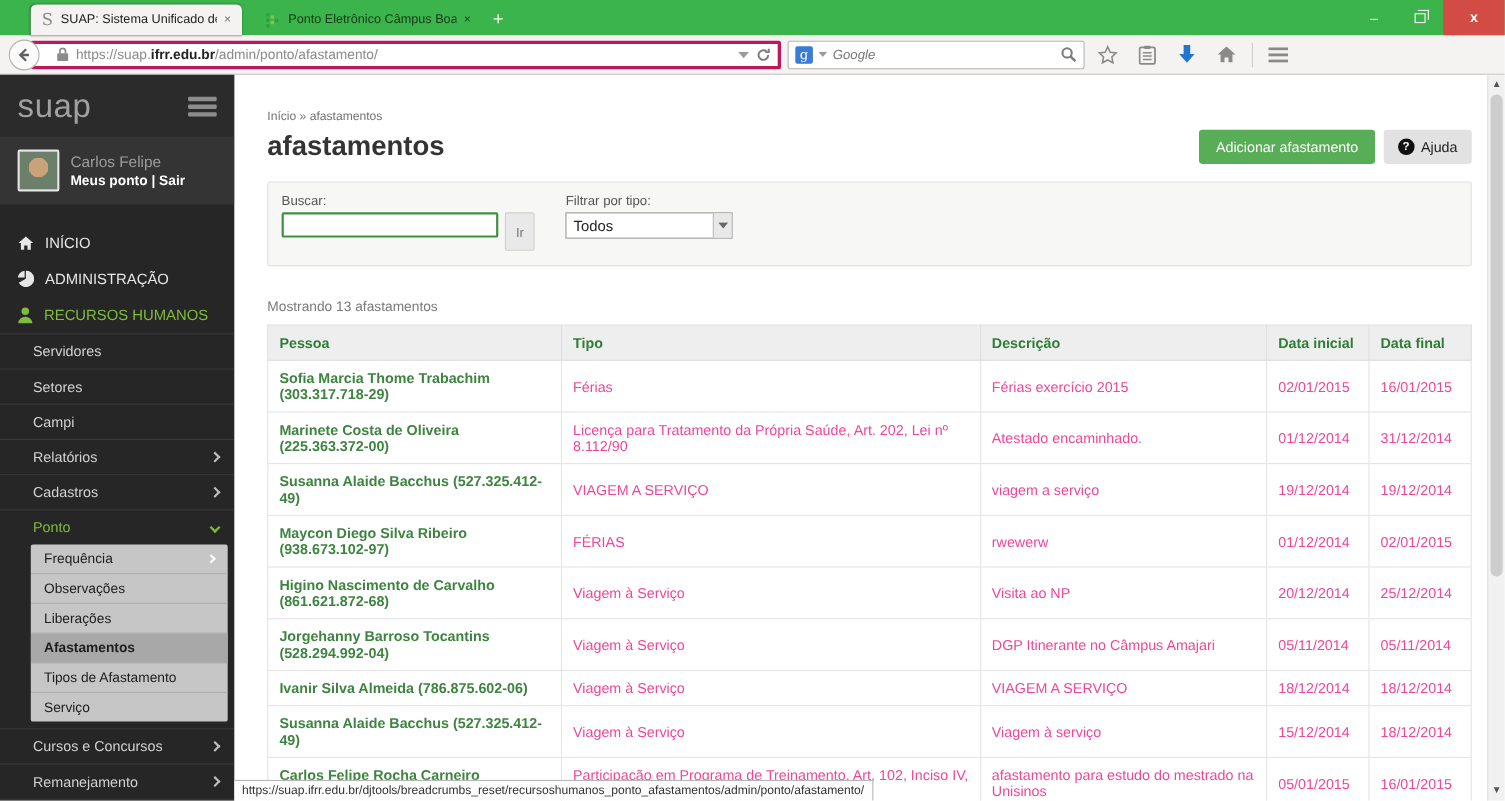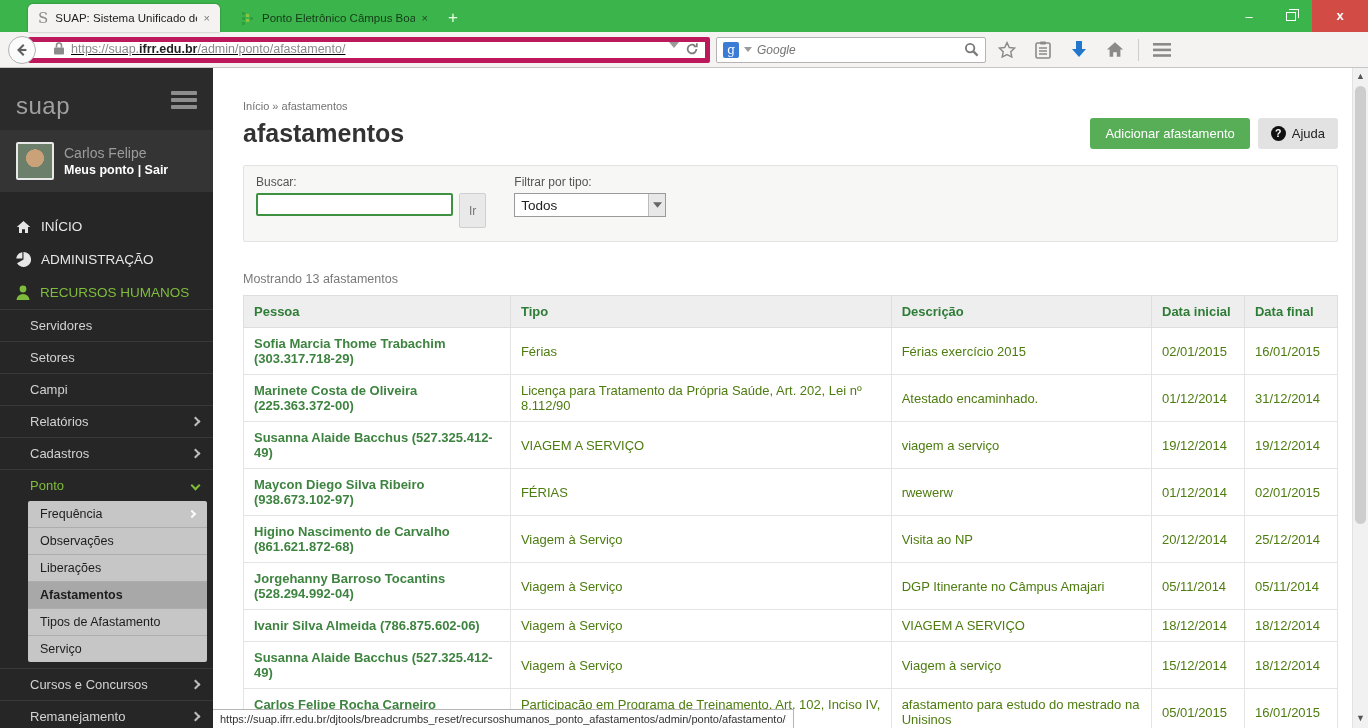--- a/index.html
+++ b/index.html
@@ -19,36 +19,36 @@
   .favicon-ifrr i { position:absolute; width:3px; height:3px; background:#2e9e3f; }
   .newtab { color:#eaffea; font-size:17px; margin-left:10px; padding-bottom:4px; cursor:pointer; }
   .wincontrols { position:absolute; right:0; top:0; height:32px; display:flex; align-items:center; }
   .winbtn { width:42px; text-align:center; color:#fff; font-size:13px; cursor:pointer; }
   .winbtn.close { background:#d24b44; height:32px; line-height:32px; width:56px; font-weight:bold; }
   .restore-glyph { display:inline-block; width:10px; height:9px; border:1.5px solid #fff; position:relative; }
   .restore-glyph::before { content:""; position:absolute; left:2px; top:-4px; width:9px; height:8px; border:1.5px solid #fff; border-left:none; border-bottom:none; }
 
   .toolbar { height:36px; background:#f4f3f2; border-bottom:1px solid #c8c6c4; display:flex; align-items:center; padding:0 8px; gap:6px; }
   .backbtn { width:28px; height:28px; border-radius:50%; border:1px solid #b4b2b0; background:#fbfbfb; display:flex; align-items:center; justify-content:center; z-index:2; margin-right:-14px; }
-  .urlbar { flex:0 0 682px; height:26px; background:#fff; border:5px solid #be185d; border-radius:2px; display:flex; padding:0 6px 0 20px; gap:6px;text-decoration:underline; }
+  .urlbar { flex:0 0 682px; height:26px; background:#fff; border:3px solid #be185d; border-radius:2px; display:flex; align-items:center; padding:0 6px 0 20px; gap:6px; }
   .urltext { font-size:12.5px; color:#8a8a8a; white-space:nowrap; overflow:hidden; flex:1; }
   .urltext b { color:#222; font-weight:bold; }
   .searchbox { flex:0 0 270px; height:26px; background:#fff; border:1px solid #b6b4b2; border-radius:2px; display:flex; align-items:center; padding:0 6px; gap:5px; }
   .searchbox input { border:none; outline:none; flex:1; font-size:12px; font-style:italic; color:#777; font-family:"Liberation Sans",sans-serif; background:transparent; }
   .gfavicon { width:16px; height:16px; background:#3a7bd5; border-radius:2px; color:#fff; font-size:12px; line-height:16px; text-align:center; font-family:"DejaVu Serif",serif; }
   .tbicon { width:30px; height:28px; display:flex; align-items:center; justify-content:center; cursor:pointer; }
   .tbsep { width:1px; height:22px; background:#cfcdca; margin:0 2px; }
 
   
   .content { display:flex; height:660px; position:relative; }
 
   
   .sidebar { width:213px; background:#262626; color:#ddd; flex-shrink:0; overflow:hidden; }
   .logo-row { display:flex; align-items:center; justify-content:space-between; padding:12px 16px 10px; background:#2b2b2b; }
-  .logo { font-size:24px; color:#a0a0a0; letter-spacing:.5px;margin-top:12px; }
+  .logo { font-size:30px; color:#a0a0a0; letter-spacing:.5px; }
   .burger i { display:block; width:26px; height:4px; background:#8d8d8d; margin:3px 0; border-radius:1px; }
   .userbox { display:flex; gap:10px; padding:12px 16px; background:#343434; align-items:center; }
   .avatar { width:38px; height:38px; border-radius:2px; background:
      radial-gradient(circle at 50% 42%, #caa27a 0 34%, #6b7f6b 35% 100%); border:2px solid #e8e8e8; }
   .username { font-size:14px; color:#9c9c9c; }
   .userlinks { font-size:12.5px; color:#fff; font-weight:bold; margin-top:2px; }
   .nav-primary { margin-top:18px; }
   .nav-item { display:flex; align-items:center; gap:10px; padding:9px 16px; font-size:13.5px; color:#e6e6e6; cursor:pointer; }
   .nav-item.green { color:#7fbc3c; }
   .nav-item svg { flex-shrink:0; }
@@ -74,21 +74,21 @@
   .filterbox { margin-top:16px; background:#f7f7f6; border:1px solid #e2e2e0; border-radius:2px; padding:9px 12px 13px; display:flex; gap:28px; }
   .flabel { font-size:12px; color:#555; margin-bottom:4px; }
   .frow { display:flex; gap:6px; }
   .search-input { width:197px; height:23px; border:2px solid #3f9142; border-radius:2px; outline:none; padding:0 4px; font-family:inherit; }
   .btn-ir { height:35px; background:#e9e9e9; border:1px solid #cfcfcf; border-radius:2px; font-size:12px; color:#777; padding:0 9px; cursor:pointer; font-family:inherit; }
   .selectbox { width:152px; height:24px; border:1px solid #9a9a9a; background:#fff; display:flex; align-items:center; justify-content:space-between; font-size:13.5px; color:#222; padding-left:6px; cursor:pointer; }
   .selarrow { width:17px; height:22px; background:#e8e8e8; border-left:1px solid #bdbdbd; display:flex; align-items:center; justify-content:center; }
   .count { margin:30px 0 9px; font-size:12.5px; color:#7a7a7a; }
   table { width:100%; border-collapse:collapse; border:1px solid #dedede; }
   th { background:#eee; color:#2e7d36; font-size:13px; text-align:left; padding:8px 10px; border:1px solid #dedede; }
-  td { font-size:13px; color:#4d7c0f; padding:8px 10px; border:1px solid #e4e4e4; vertical-align:middle; }
+  td { font-size:13px; color:#ec4899; padding:8px 10px; border:1px solid #e4e4e4; vertical-align:middle; }
   td.person { color:#3e8440; font-weight:bold; }
   .c-pessoa{width:24.4%} .c-tipo{width:34.8%} .c-desc{width:23.8%} .c-di{width:8.5%} .c-df{width:8.5%}
 
   
   .statusbar { position:absolute; left:0; bottom:0; background:#fdfdfd; border:1px solid #b5b5b5; border-left:none; border-bottom:none; font-size:11px; color:#333; padding:3px 7px; z-index:5; white-space:nowrap; }
 
   
   .pagescroll { position:absolute; right:0; top:0; width:16px; height:660px; background:#f1f1f1; border-left:1px solid #e2e2e2; }
   .ps-arrow { height:16px; display:flex; align-items:center; justify-content:center; color:#555; font-size:9px; }
   .ps-thumb { position:absolute; top:18px; left:2px; width:11px; height:438px; background:#cdcdcd; border-radius:6px; }

